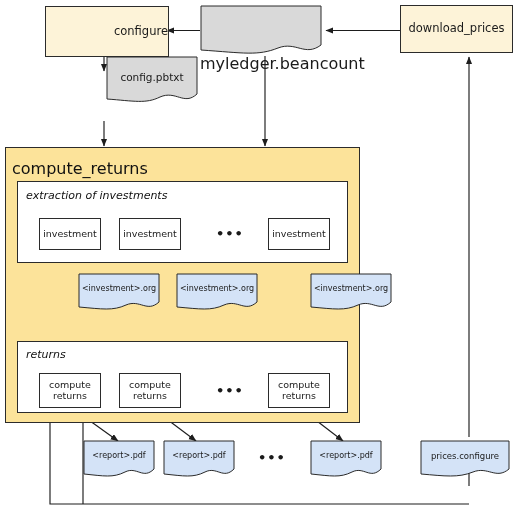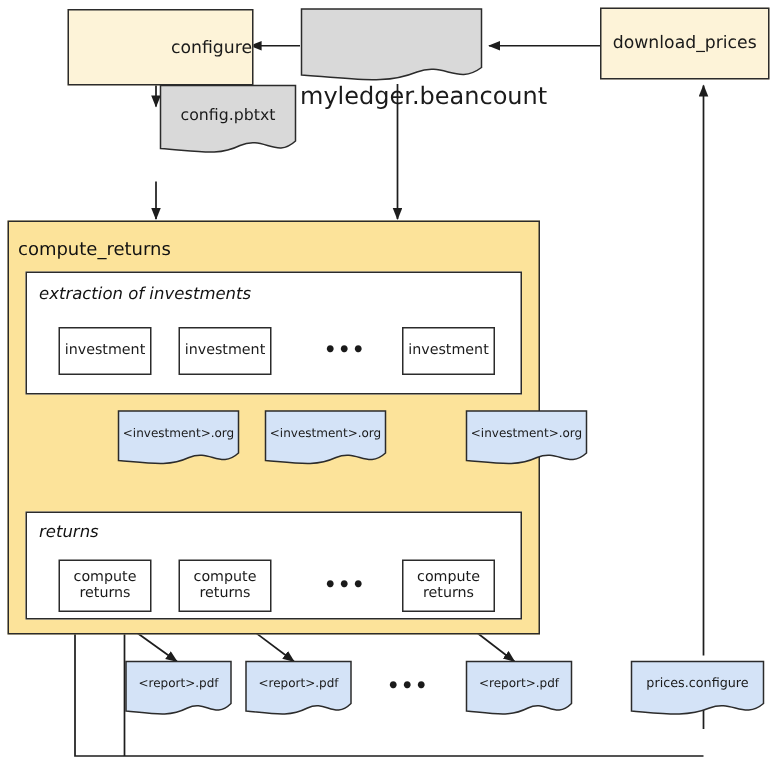--- a/index.html
+++ b/index.html
@@ -61,21 +61,21 @@
     border: 1px solid #2b2b2b;
   }
   .sub {
     position: absolute;
     box-sizing: border-box;
     background: #ffffff;
     border: 1px solid #2b2b2b;
   }
   .grp-title {
     position: absolute;
-    font-size: 12px;
+    font-size: 16px;
     color: #111;
     white-space: nowrap;
     text-align: center;
   }
   .sub-title {
     position: absolute;
     font-size: 11px;
     font-style: italic;
     color: #111;
     white-space: nowrap;

